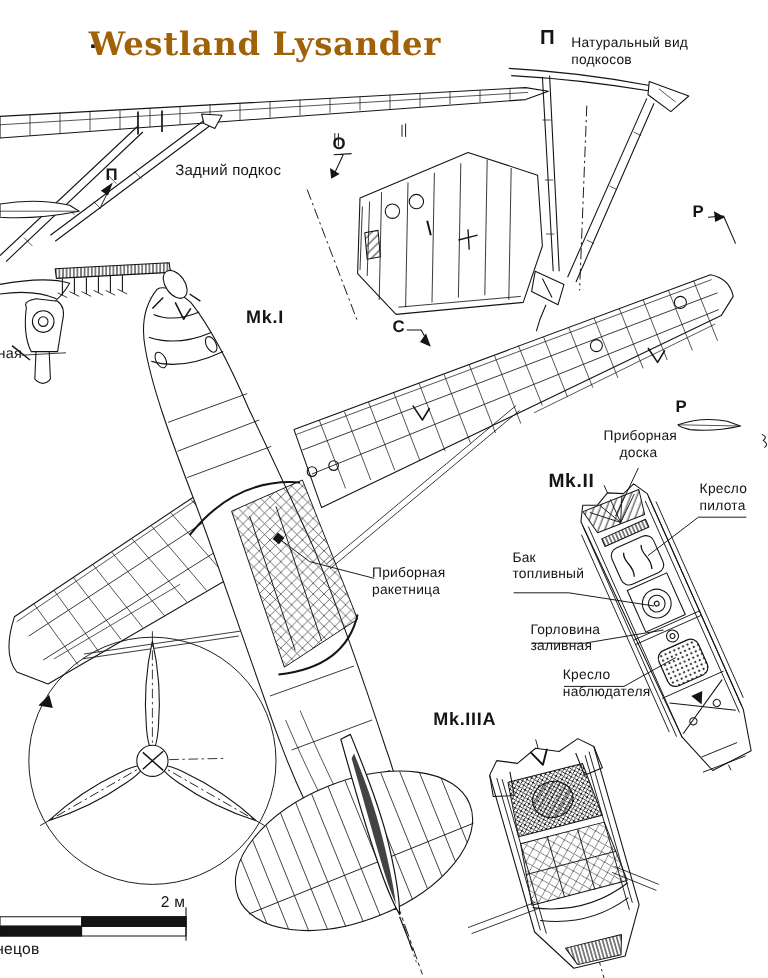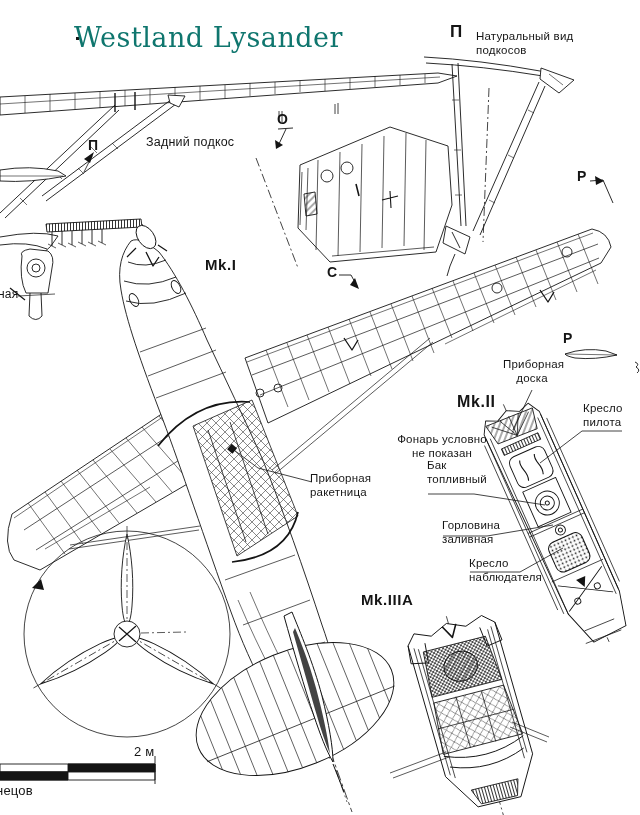--- a/index.html
+++ b/index.html
@@ -4,21 +4,21 @@
 <style>
   html,body{margin:0;padding:0;background:#888;}
   .sheet{position:relative;width:640px;height:815px;background:#fff;overflow:hidden;
          font-family:"Liberation Sans",sans-serif;color:#141414;}
   .sheet svg{position:absolute;left:0;top:0;}
   .lbl{position:absolute;font-size:11.5px;line-height:1.2;white-space:pre-line;letter-spacing:.2px;color:#151515;}
   .ctr{text-align:center;}
   .ltr{font-size:15px;font-weight:bold;letter-spacing:.5px;}
   .mk{font-weight:bold;font-size:15px;letter-spacing:.6px;}
   .title{position:absolute;left:74px;top:22px;font-family:"DejaVu Serif",serif;
-         font-weight:normal;font-size:27px;letter-spacing:.5px;color:#0f766e;}
+         font-weight:bold;font-size:27px;letter-spacing:.5px;color:#a16207;}
   .sig{font-size:13px;}
 </style>
 </head>
 <body>
 
 <div class="sheet">
 
 <svg width="640" height="815" viewBox="0 0 640 815">
   <defs>
     <pattern id="xc" width="9" height="9" patternUnits="userSpaceOnUse">
@@ -264,22 +264,20 @@
 <div class="lbl ltr" style="left:563px;top:330px;font-size:14px;">Р</div>
 
 <div class="lbl mk" style="left:205px;top:256px;">Mk.I</div>
 <div class="lbl mk" style="left:457px;top:392px;font-size:16px;">Mk.II</div>
 <div class="lbl mk" style="left:361px;top:591px;">Mk.IIIA</div>
 
 <div class="lbl ctr" style="left:503px;top:358px;width:58px;">Приборная
 доска</div>
 <div class="lbl" style="left:583px;top:402px;">Кресло
 пилота</div>
-<div class="lbl ctr" style="left:396px;top:433px;width:92px;">Фонарь условно
-не показан</div>
 <div class="lbl" style="left:427px;top:459px;">Бак
 топливный</div>
 <div class="lbl" style="left:442px;top:519px;">Горловина
 заливная</div>
 <div class="lbl" style="left:469px;top:557px;">Кресло
 наблюдателя</div>
 <div class="lbl" style="left:310px;top:472px;">Приборная
 ракетница</div>
 
 <div class="lbl" style="left:134px;top:744px;font-size:13px;">2 м</div>

